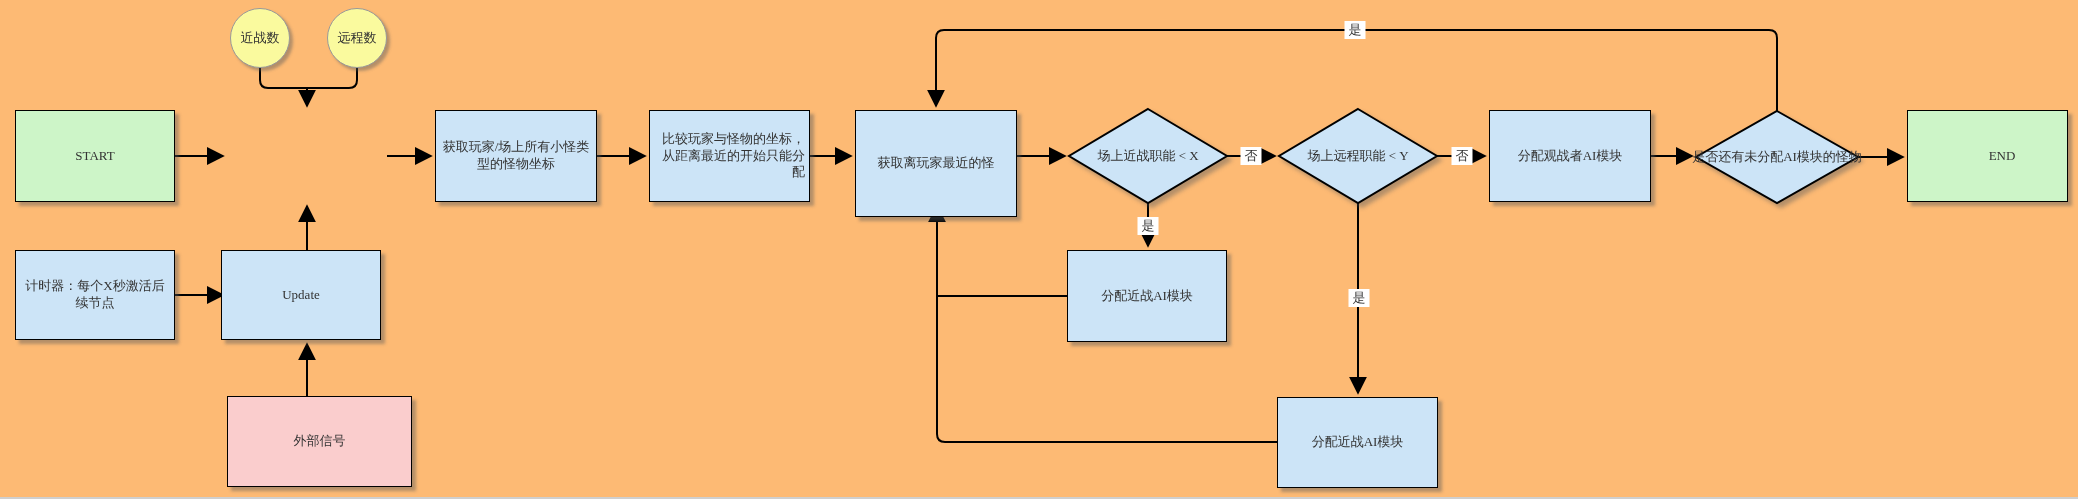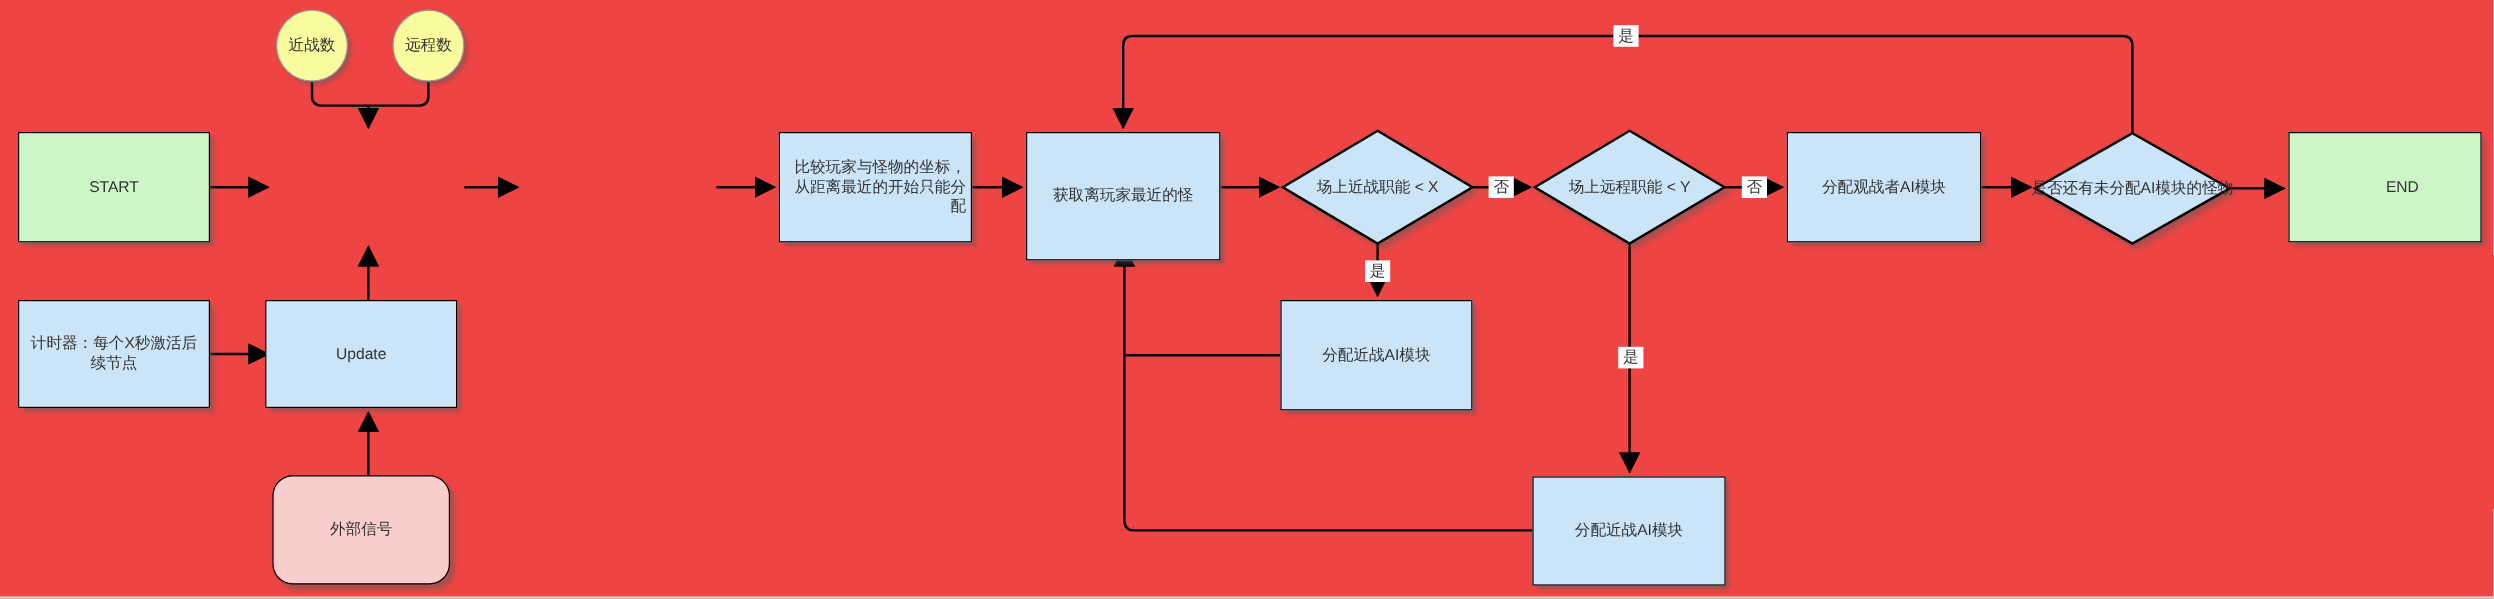--- a/index.html
+++ b/index.html
@@ -3,22 +3,22 @@
 <meta charset="utf-8">
 <style>
   :root{
     --blue-fill:#cce4f7; --green-fill:#cdf5c8; --yellow-fill:#fafa9e;
     --pink-fill:#facdcd; --line-color:#000000; --text-color:#333333;
     --circle-border:#999999; --shape-border:#000000;
   }
   html,body{margin:0;padding:0;background:#ffffff;}
   .canvas{
     position:relative; width:2078px; height:499px; overflow:hidden;
-    font-family:Liberation Sans, sans-serif;
-    color:var(--text-color); background:#ef4444;
+    font-family:Liberation Serif, serif;
+    color:var(--text-color); background:#fdba74;
   }
   .connectors{position:absolute;left:0;top:0;z-index:1;}
   .node{
     position:absolute; z-index:2; display:flex; align-items:center; justify-content:center;
     text-align:center; font-size:13px; line-height:1.3; box-sizing:border-box;
     border:1.5px solid var(--shape-border);
     box-shadow:4px 4px 3px rgba(90,90,90,0.45);
     padding:2px 4px;
   }
   .blue{background:var(--blue-fill);}
@@ -86,20 +86,23 @@
   </div>
   <div class="node circle" style="left:327px;top:8px;width:60px;height:60px;">
     <span>远程数</span>
   </div>
 
   <div class="node green" style="left:15px;top:110px;width:160px;height:92px;justify-content:center;">
     <span>START</span>
   </div>
 
 
+  <div class="node blue" style="left:435px;top:110px;width:162px;height:92px;">
+    <span>获取玩家/场上所有小怪类型的怪物坐标</span>
+  </div>
 
   <div class="node blue" style="left:649px;top:110px;width:161px;height:92px;text-align:right;">
     <span>比较玩家与怪物的坐标，从距离最近的开始只能分配</span>
   </div>
 
   <div class="node blue" style="left:855px;top:110px;width:162px;height:107px;">
     <span>获取离玩家最近的怪</span>
   </div>
 
   <div class="diamond-wrap" style="left:1279px;top:109px;width:158px;height:94px;">
@@ -136,21 +139,21 @@
   </div>
 
   <div class="node blue" style="left:221px;top:250px;width:160px;height:90px;">
     <span>Update</span>
   </div>
 
   <div class="node blue" style="left:1067px;top:250px;width:160px;height:92px;">
     <span>分配近战AI模块</span>
   </div>
 
-  <div class="node pink" style="left:227px;top:396px;width:148px;height:91px;border-radius:17px;">
+  <div class="node pink" style="left:227px;top:396px;width:185px;height:91px;">
     <span>外部信号</span>
   </div>
 
   <div class="node blue" style="left:1277px;top:397px;width:161px;height:91px;">
     <span>分配近战AI模块</span>
   </div>
 
   <div class="edge-label" style="left:1251px;top:156px;">否</div>
   <div class="edge-label" style="left:1462px;top:156px;">否</div>
   <div class="edge-label" style="left:1355px;top:30px;">是</div>

